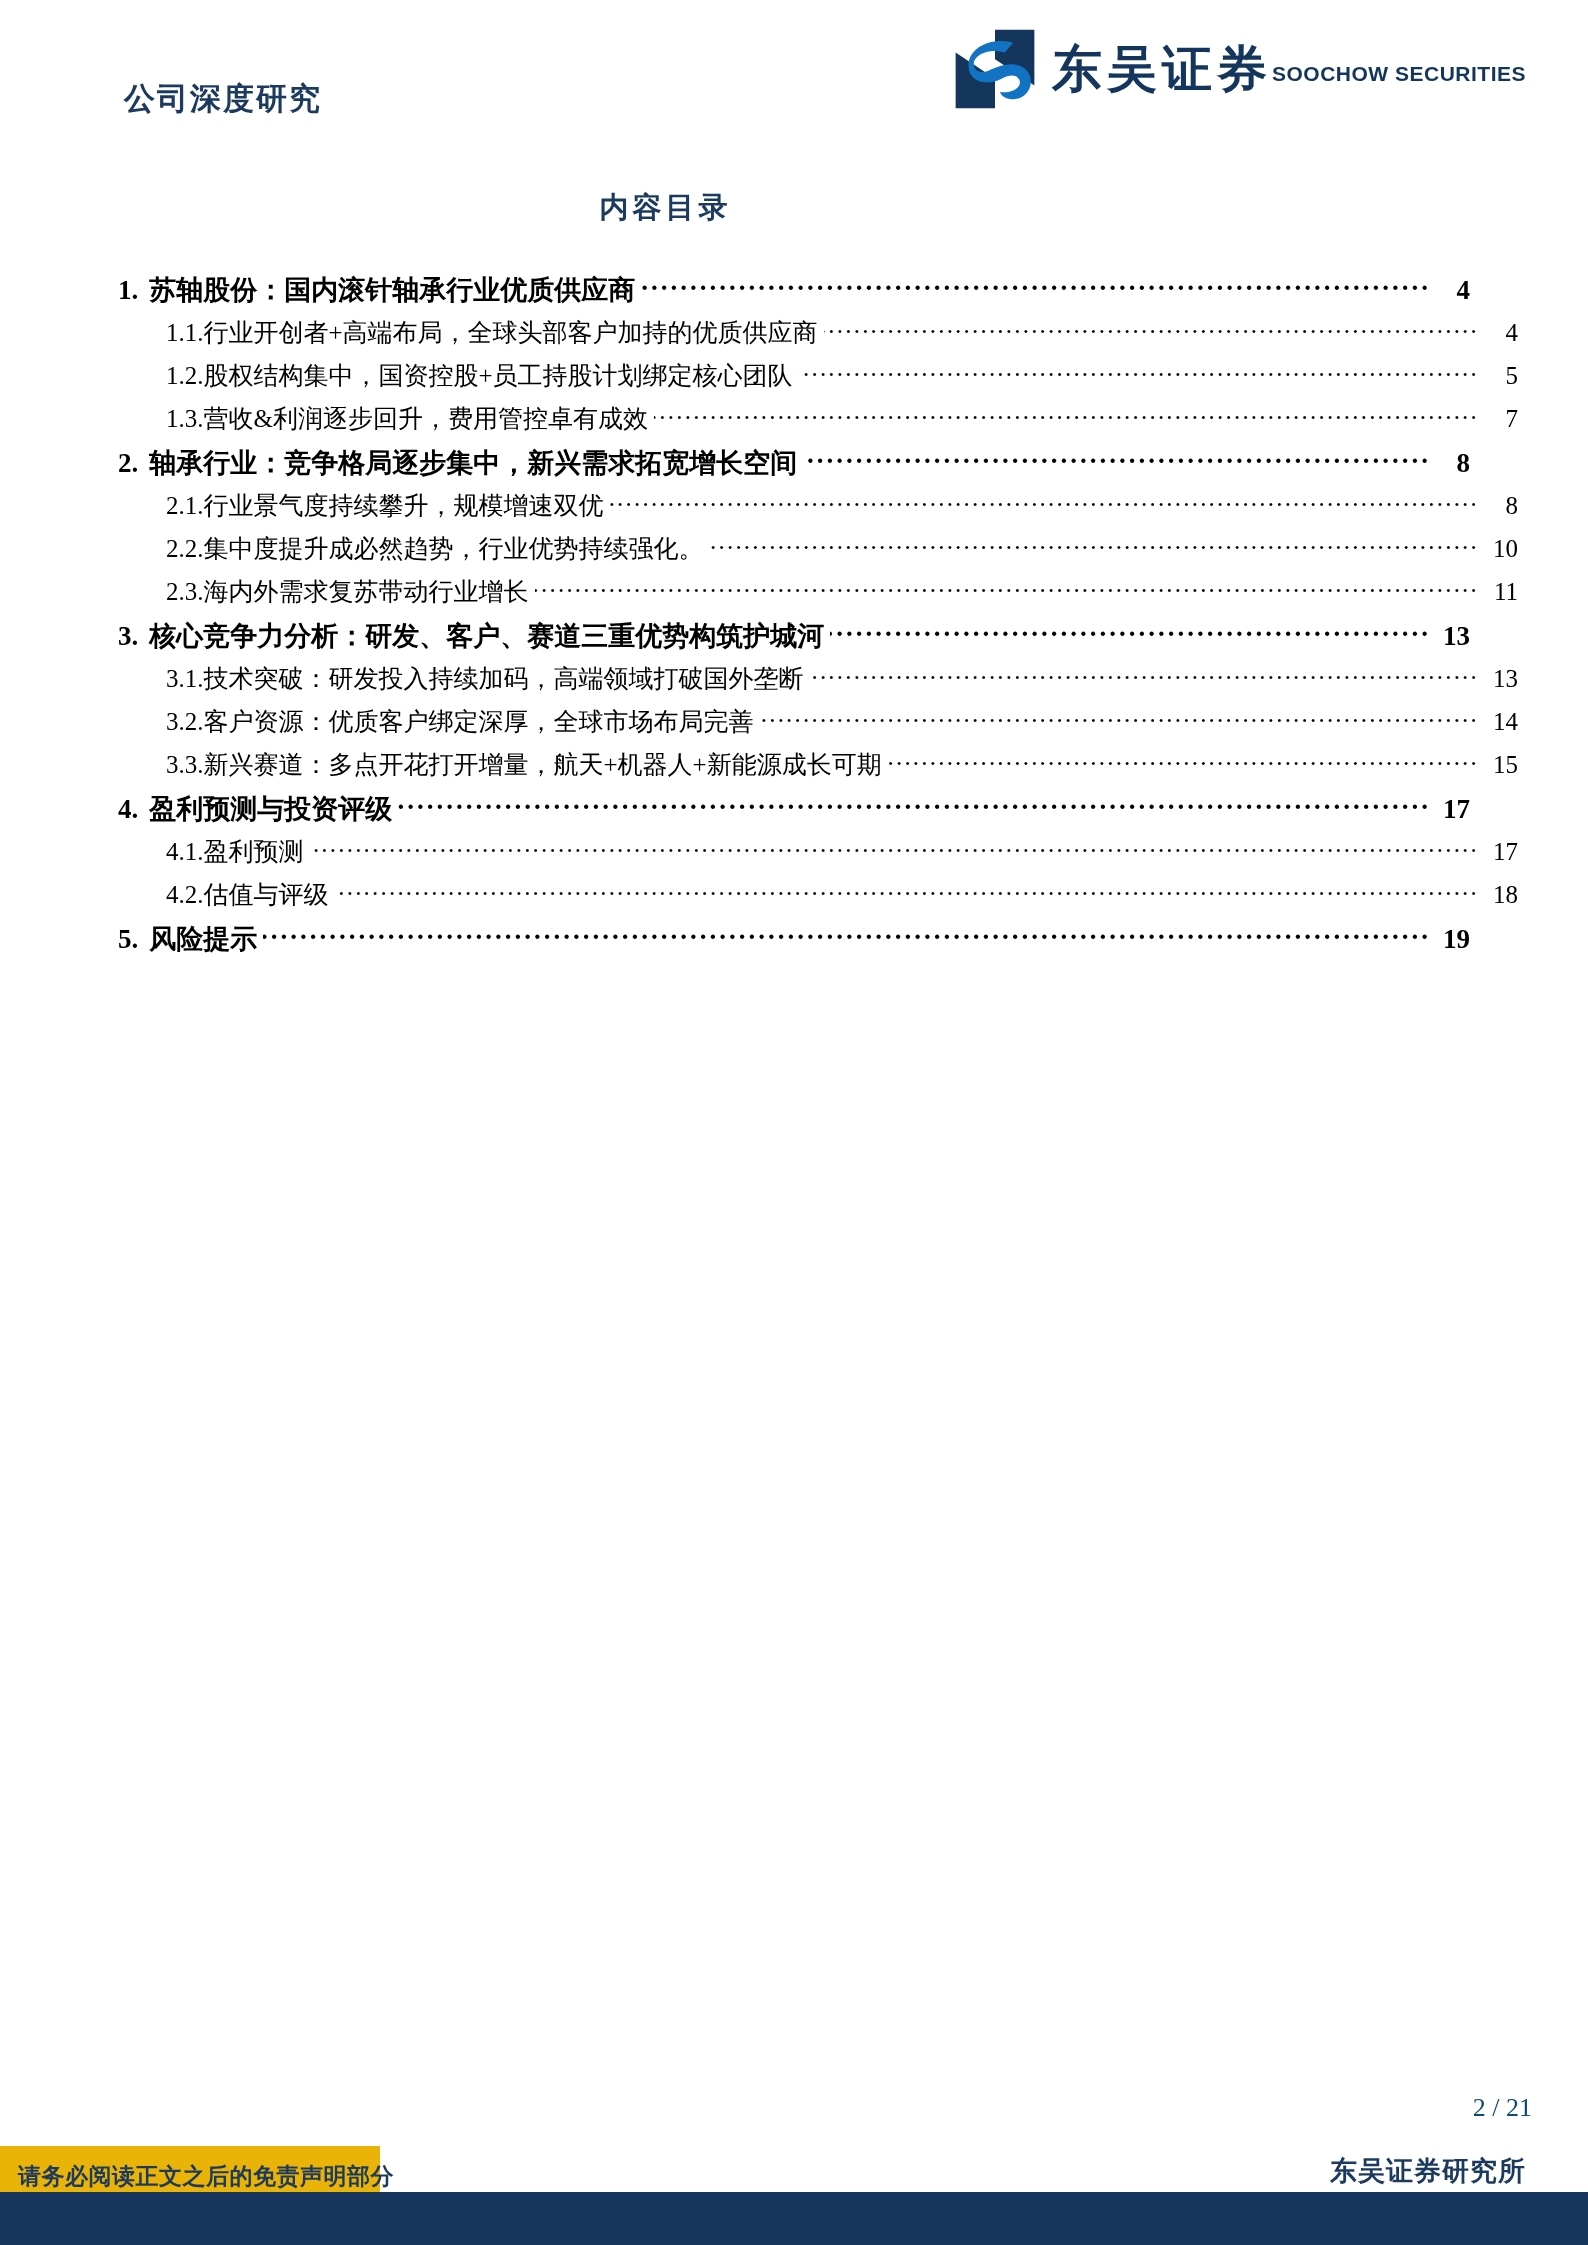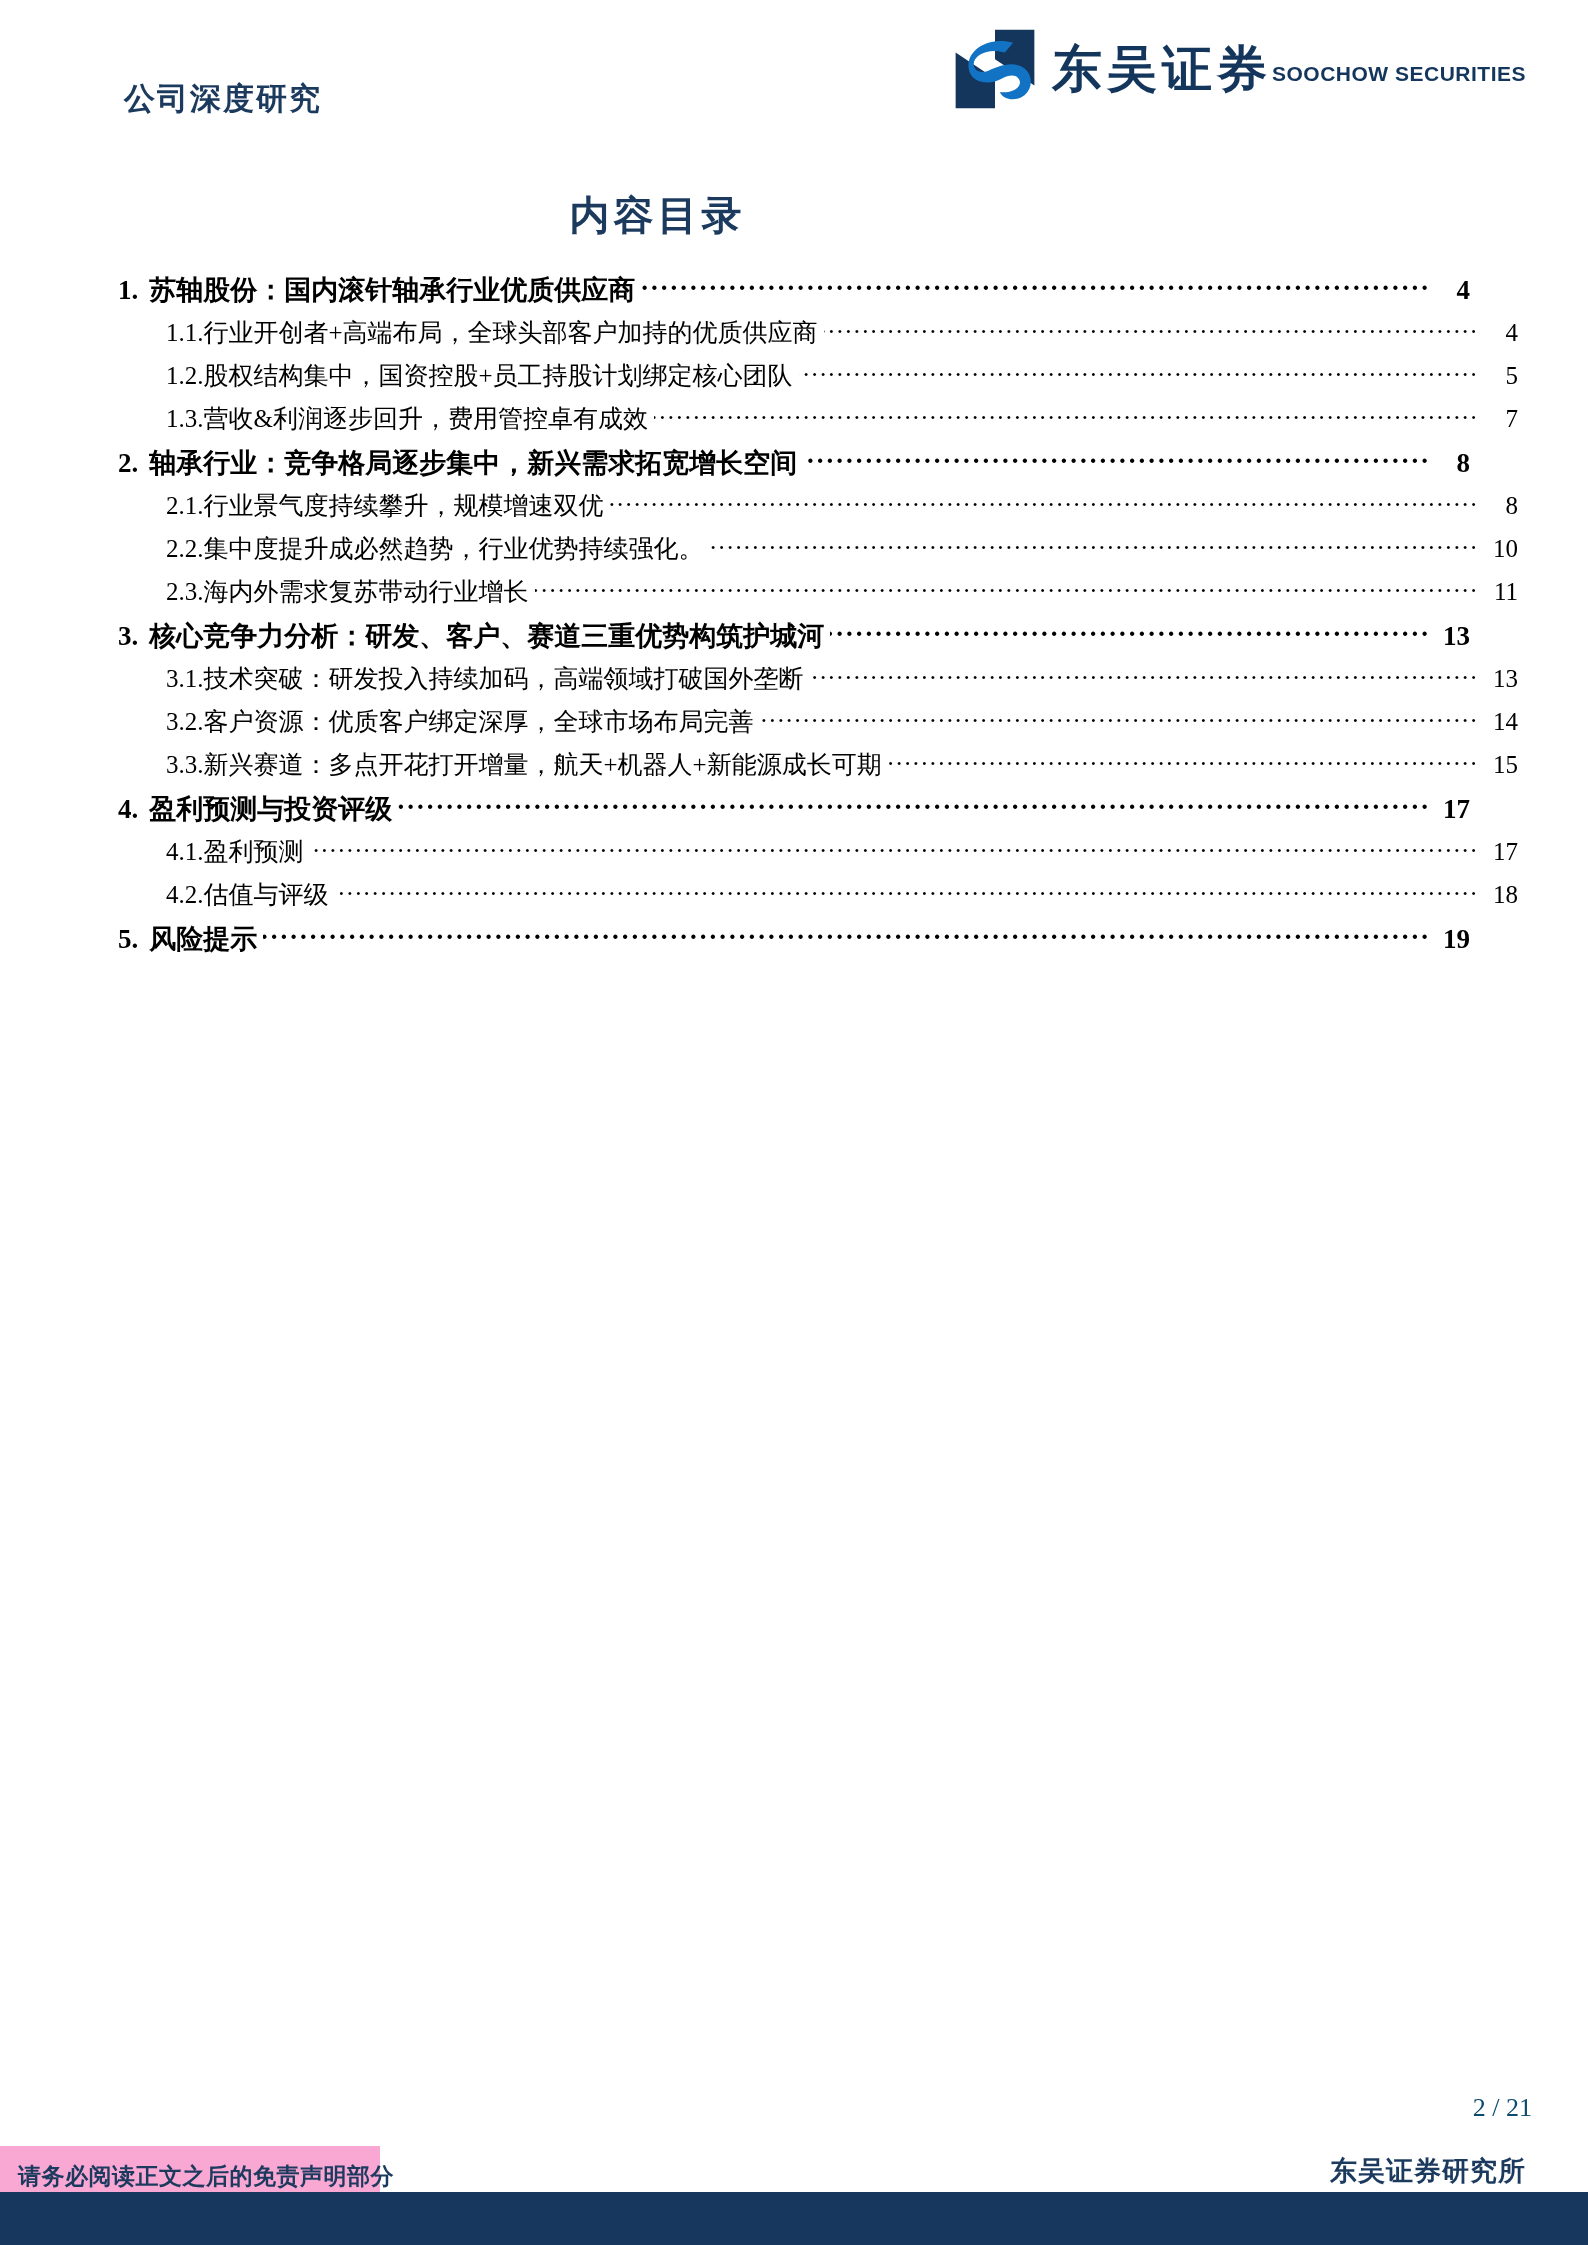--- a/index.html
+++ b/index.html
@@ -69,24 +69,24 @@
     letter-spacing: 0.5px;
     margin-top: 19px;
     white-space: nowrap;
     font-family: "Liberation Sans", "DejaVu Sans", sans-serif;
   }
 
   
   .toc-title {
     position: absolute;
     top: 188px;
-    left: 4px;
+    left: 12px;
     width: 1307px;
     text-align: center;
-    font-size: 40px;
+    font-size: 29px;
     font-weight: 700;
     color: #1b3a5e;
     letter-spacing: 4px;
   }
   .toc {
     position: absolute;
     top: 272px;
     left: 118px;
     width: 1352px;
   }
@@ -168,21 +168,21 @@
     color: #1b3a5e;
     letter-spacing: 1px;
     white-space: nowrap;
   }
   .footer-disclaimer {
     position: absolute;
     left: 0;
     top: 2146px;
     width: 380px;
     height: 60px;
-    background: #f9a8d4;
+    background: #eab308;
     display: flex;
     align-items: center;
   }
   .footer-disclaimer span {
     padding-left: 18px;
     font-size: 23px;
     font-weight: 700;
     color: #1b3a5e;
     letter-spacing: 0.5px;
     white-space: nowrap;

